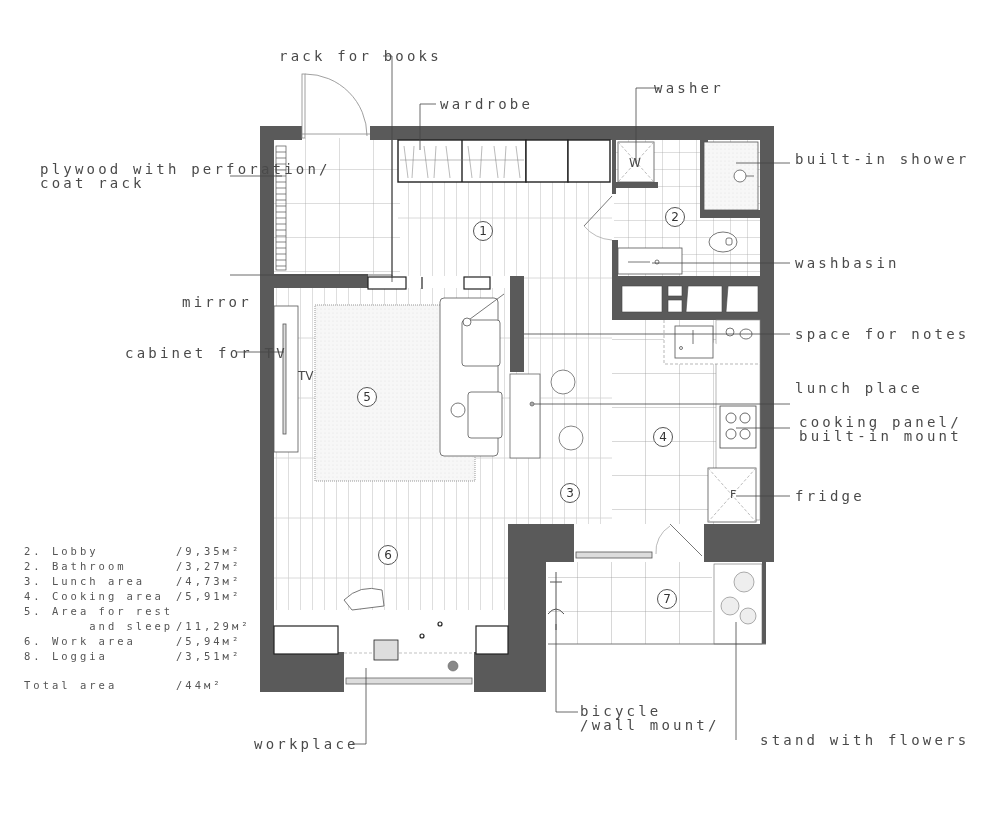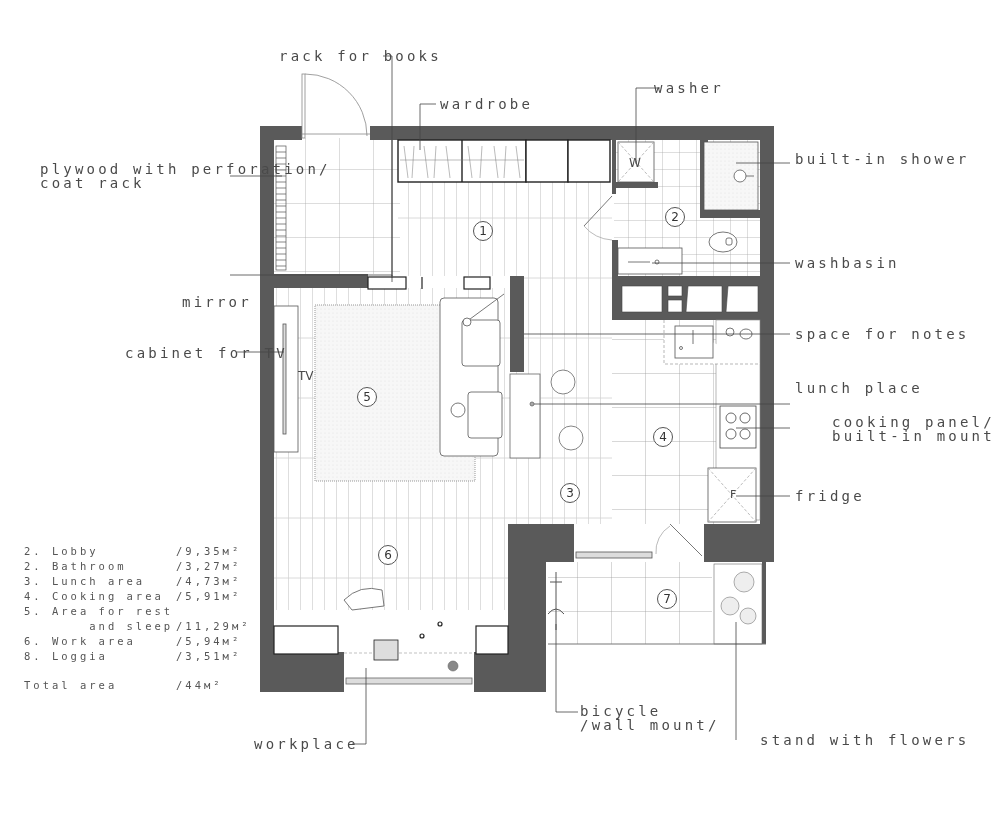--- a/index.html
+++ b/index.html
@@ -250,21 +250,21 @@
 <div class="lbl" style="left:795px;top:152px;">built-in shower</div>
 <div class="lbl r" style="left:40px;top:162px;width:188px;">
   <div>plywood with perforation/</div>
   <div>coat rack</div>
 </div>
 <div class="lbl" style="left:182px;top:283px;margin-top:12px;">mirror</div>
 <div class="lbl" style="left:795px;top:256px;">washbasin</div>
 <div class="lbl" style="left:795px;top:327px;">space for notes</div>
 <div class="lbl" style="left:125px;top:346px;">cabinet for TV</div>
 <div class="lbl" style="left:795px;top:381px;">lunch place</div>
-<div class="lbl" style="left:832px;top:415px;">
+<div class="lbl" style="left:799px;top:415px;">
   <div>cooking panel/</div>
   <div>built-in mount</div>
 </div>
 <div class="lbl" style="left:795px;top:489px;">fridge</div>
 <div class="lbl" style="left:580px;top:704px;">
   <div>bicycle</div>
   <div>/wall mount/</div>
 </div>
 <div class="lbl" style="left:254px;top:737px;">workplace</div>
 <div class="lbl" style="left:760px;top:733px;">stand with flowers</div>

